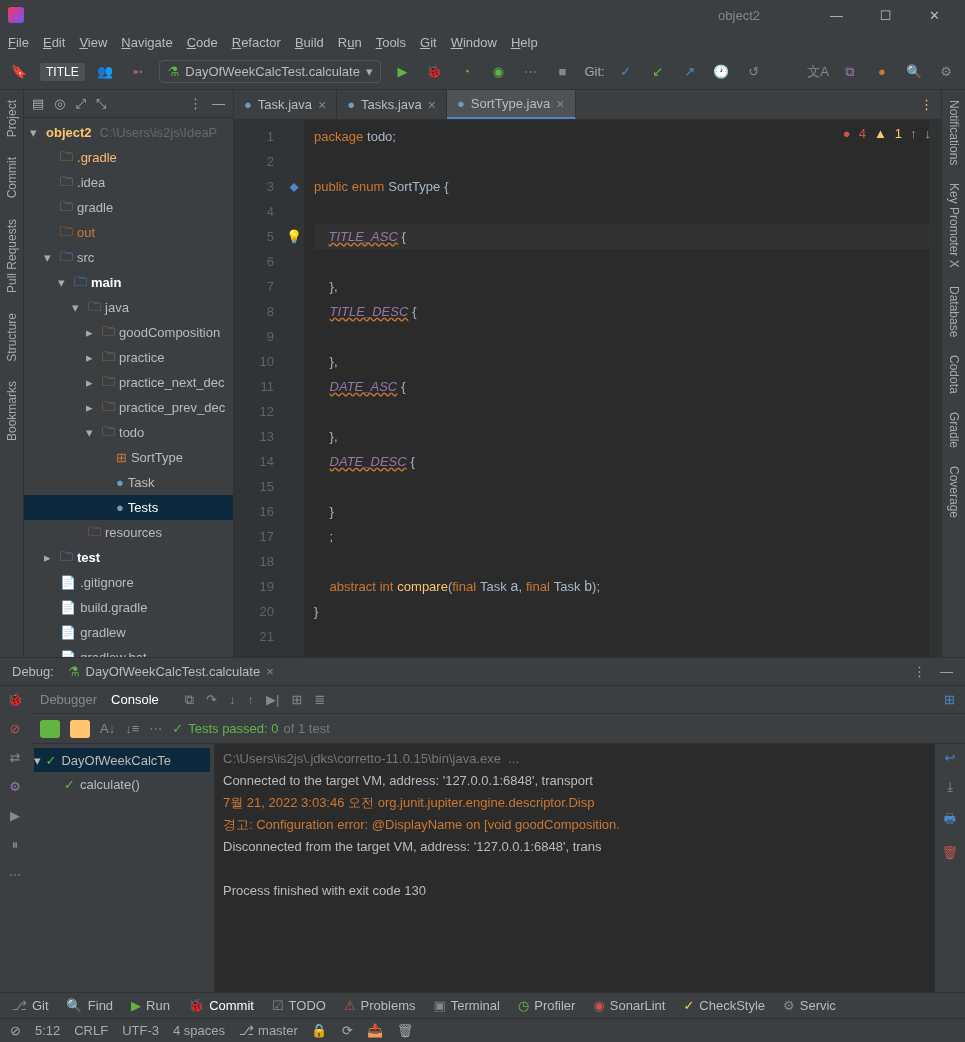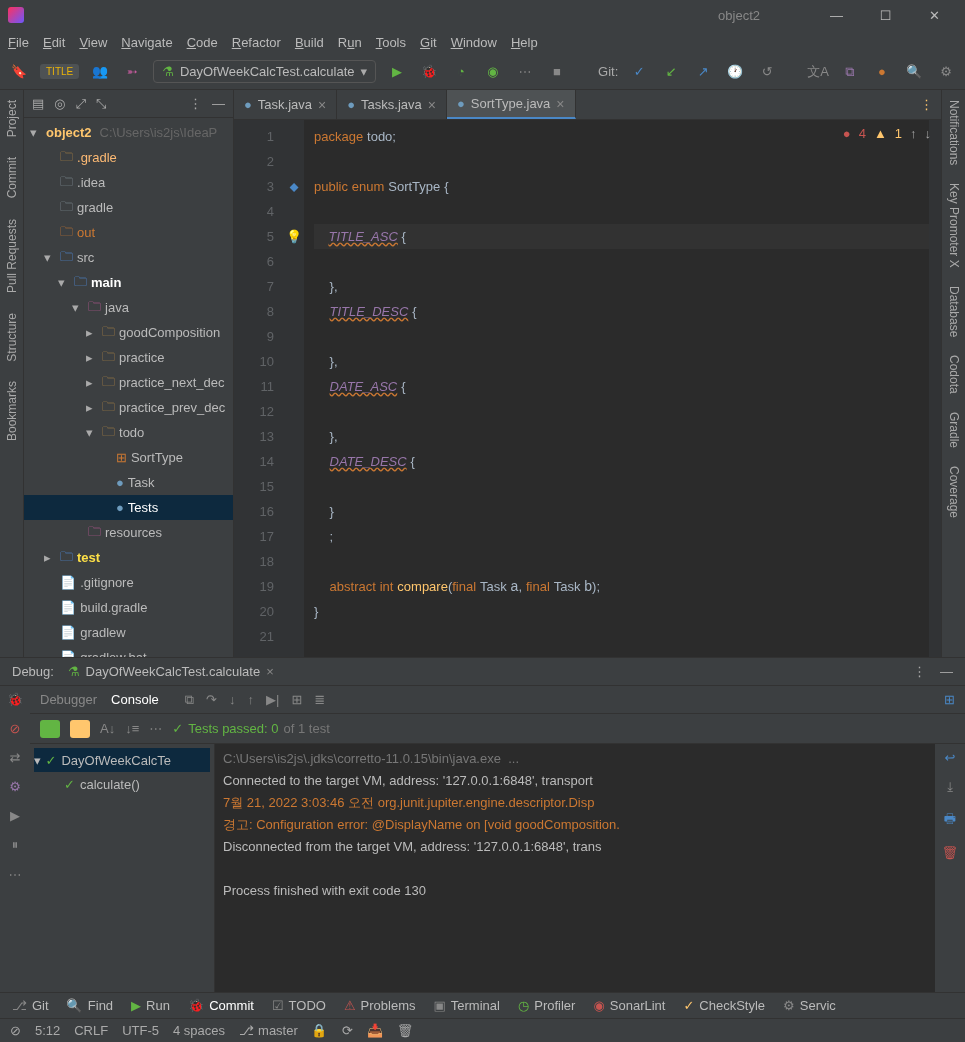--- a/index.html
+++ b/index.html
@@ -6,21 +6,21 @@
 body { background: #2b2b2b; color: #bbb; width: 965px; height: 1042px; overflow: hidden; display: flex; flex-direction: column; }
 .titlebar { height: 30px; background: #3c3f41; display: flex; align-items: center; padding: 0 8px; gap: 4px; }
 .titlebar .logo { width: 16px; height: 16px; background: linear-gradient(135deg,#fe315d,#6b57ff); border-radius: 3px; }
 .titlebar .spacer { flex: 1; }
 .titlebar .project-name { color: #888; margin-right: 50px; }
 .winbtn { width: 45px; height: 30px; display: flex; align-items: center; justify-content: center; color: #bbb; }
 .menubar { height: 24px; background: #3c3f41; display: flex; align-items: center; padding: 0 8px; gap: 14px; }
 .menubar span { color: #bbb; cursor: default; }
 .menubar span u { text-decoration: underline; }
 .toolbar { height: 36px; background: #3c3f41; display: flex; align-items: center; padding: 0 8px; gap: 10px; border-bottom: 1px solid #323232; }
-.toolbar .filebadge { background: #4e5254; padding: 2px 6px; color: #eab308; font-size: 10px; border-radius: 3px; }
+.toolbar .filebadge { background: #4e5254; padding: 2px 6px; color: #ffffff; font-size: 12px; border-radius: 3px; }
 .toolbar .runconfig { background: #3c3f41; border: 1px solid #555; padding: 3px 8px; display: flex; align-items: center; gap: 6px; border-radius: 4px; }
 .toolbar .flask { color: #62b543; }
 .toolbar .tri-down { color: #aaa; }
 .iconbtn { width: 22px; height: 22px; display: flex; align-items: center; justify-content: center; border-radius: 3px; }
 .iconbtn.green { color: #62b543; }
 .iconbtn.grey { color: #888; }
 .iconbtn.blue { color: #4a88c7; }
 .iconbtn.orange { color: #cc7832; }
 .iconbtn.purple { color: #9876aa; }
 .main-area { flex: 1; display: flex; overflow: hidden; }
@@ -137,21 +137,21 @@
     <span class="flask">⚗</span>
     <span>DayOfWeekCalcTest.calculate</span>
     <span class="tri-down">▾</span>
   </div>
   <span class="iconbtn green">▶</span>
   <span class="iconbtn green">🐞</span>
   <span class="iconbtn green">◔</span>
   <span class="iconbtn green">◉</span>
   <span class="iconbtn grey">⋯</span>
   <span class="iconbtn grey">■</span>
-  <span style="color:#aaa;margin-left:20px">Git:</span>
+  <span style="color:#aaa;margin-left:1px">Git:</span>
   <span class="iconbtn blue">✓</span>
   <span class="iconbtn green">↙</span>
   <span class="iconbtn blue">↗</span>
   <span class="iconbtn blue">🕐</span>
   <span class="iconbtn grey">↺</span>
   <span style="flex:1"></span>
   <span class="iconbtn grey">文A</span>
   <span class="iconbtn purple">⧉</span>
   <span class="iconbtn orange">●</span>
   <span class="iconbtn grey">🔍</span>
@@ -260,21 +260,21 @@
           <span>Tests</span>
         </div>
         <div class="tree-row" style="padding-left: 48px;">
           <span class="arrow"></span>
           <span class="folder pk">🗀</span>
           <span>resources</span>
         </div>
         <div class="tree-row" style="padding-left: 20px;">
           <span class="arrow">▸</span>
           <span class="folder bl">🗀</span>
-          <span style="font-weight:bold;color:#fde047">test</span>
+          <span style="font-weight:bold;color:#ffffff">test</span>
         </div>
         <div class="tree-row" style="padding-left: 20px;">
           <span class="arrow"></span>
           <span class="file-i">📄</span>
           <span>.gitignore</span>
         </div>
         <div class="tree-row" style="padding-left: 20px;">
           <span class="arrow"></span>
           <span class="file-i">📄</span>
           <span>build.gradle</span>
@@ -504,21 +504,21 @@
     <div class="item">
       <span class="gi" style="">⚙</span>
       <span>Servic</span>
     </div>
   </div>
 
 <div class="statusbar">
   <span>⊘</span>
   <span class="seg">5:12</span>
   <span class="seg">CRLF</span>
-  <span class="seg">UTF-5</span>
+  <span class="seg">UTF-3</span>
   <span class="seg">4 spaces</span>
   <span class="branch">
       <span>⎇</span>
       <span>master</span>
     </span>
   <span>🔒</span>
   <span>⟳</span>
   <span>📥</span>
   <span>🗑</span>
 </div>

